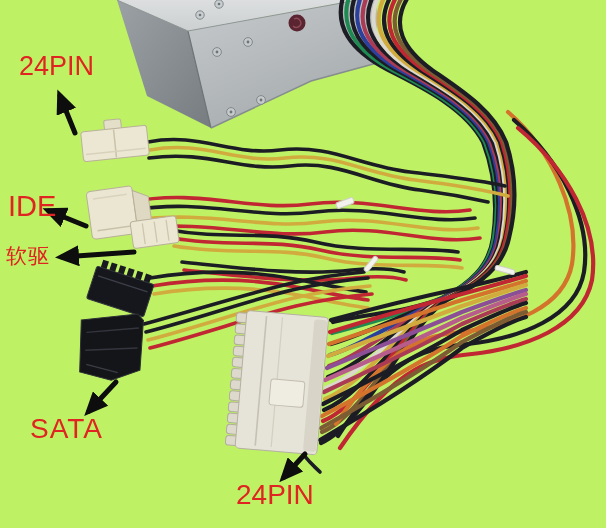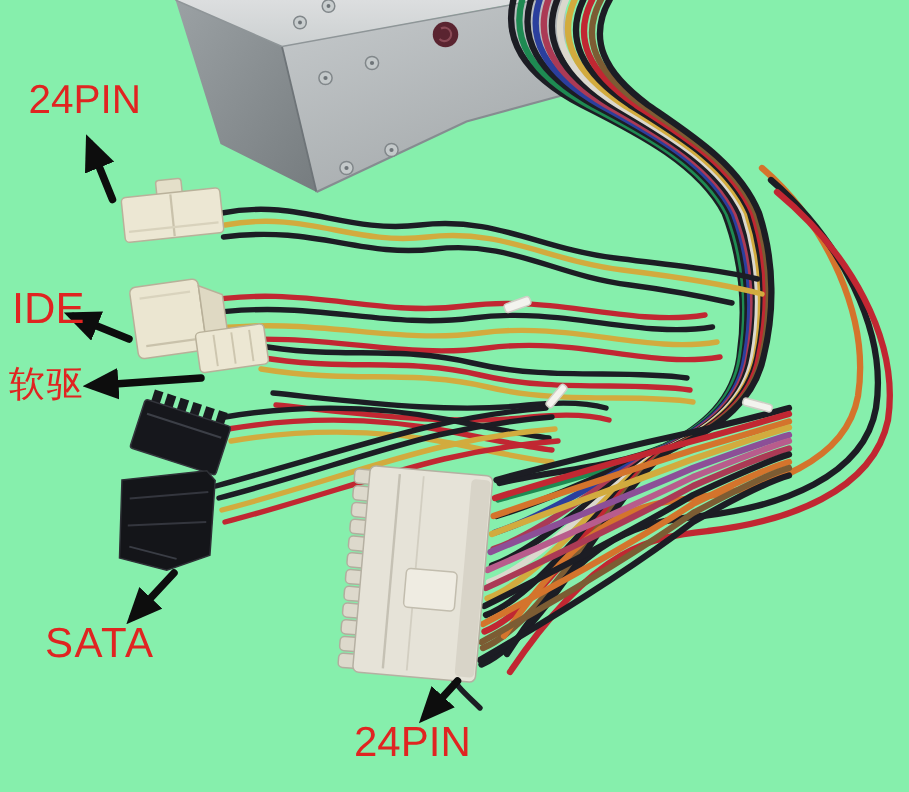--- a/index.html
+++ b/index.html
@@ -1,22 +1,22 @@
 <!DOCTYPE html>
 <html><head>
 <meta charset="utf-8">
 <style>
   html,body{margin:0;padding:0;background:#ffffff;}
-  .stage{position:relative;width:606px;height:528px;background:#86efac;overflow:hidden;
+  .stage{position:relative;width:606px;height:528px;background:#bef264;overflow:hidden;
          font-family:"Liberation Sans",sans-serif;}
   .stage svg{position:absolute;left:0;top:0;}
   .anno{position:absolute;font-weight:400;line-height:1;white-space:nowrap;}
   .l1{left:19px;top:53px;font-size:27px;}
   .l2{left:8px;top:192px;font-size:29px;}
-  .l3{left:6px;top:245px;font-size:24px;letter-spacing:1px;}
+  .l3{left:6px;top:245px;font-size:21px;letter-spacing:1px;}
   .l4{left:30px;top:415px;font-size:28px;letter-spacing:1px;}
   .l5{left:236px;top:481px;font-size:28px;}
   
   .wk{stroke:#1c1d24;} .wr{stroke:#c12732;} .wc{stroke:#ab3a55;} .wy{stroke:#d2ab3e;}
   .wo{stroke:#d4742c;} .wg{stroke:#1e8a52;} .wbl{stroke:#2b3f9d;} .ww{stroke:#dbd8cd;}
   .wp{stroke:#8c4f97;} .wm{stroke:#b85c8c;} .wn{stroke:#7c5c33;}
   .wire{fill:none;stroke-width:4.2;stroke-linecap:round;}
   .wire2{fill:none;stroke-width:3.6;stroke-linecap:round;}
   .arrow{fill:none;stroke:#0d0d0d;stroke-width:5;stroke-linecap:round;}
 </style>

